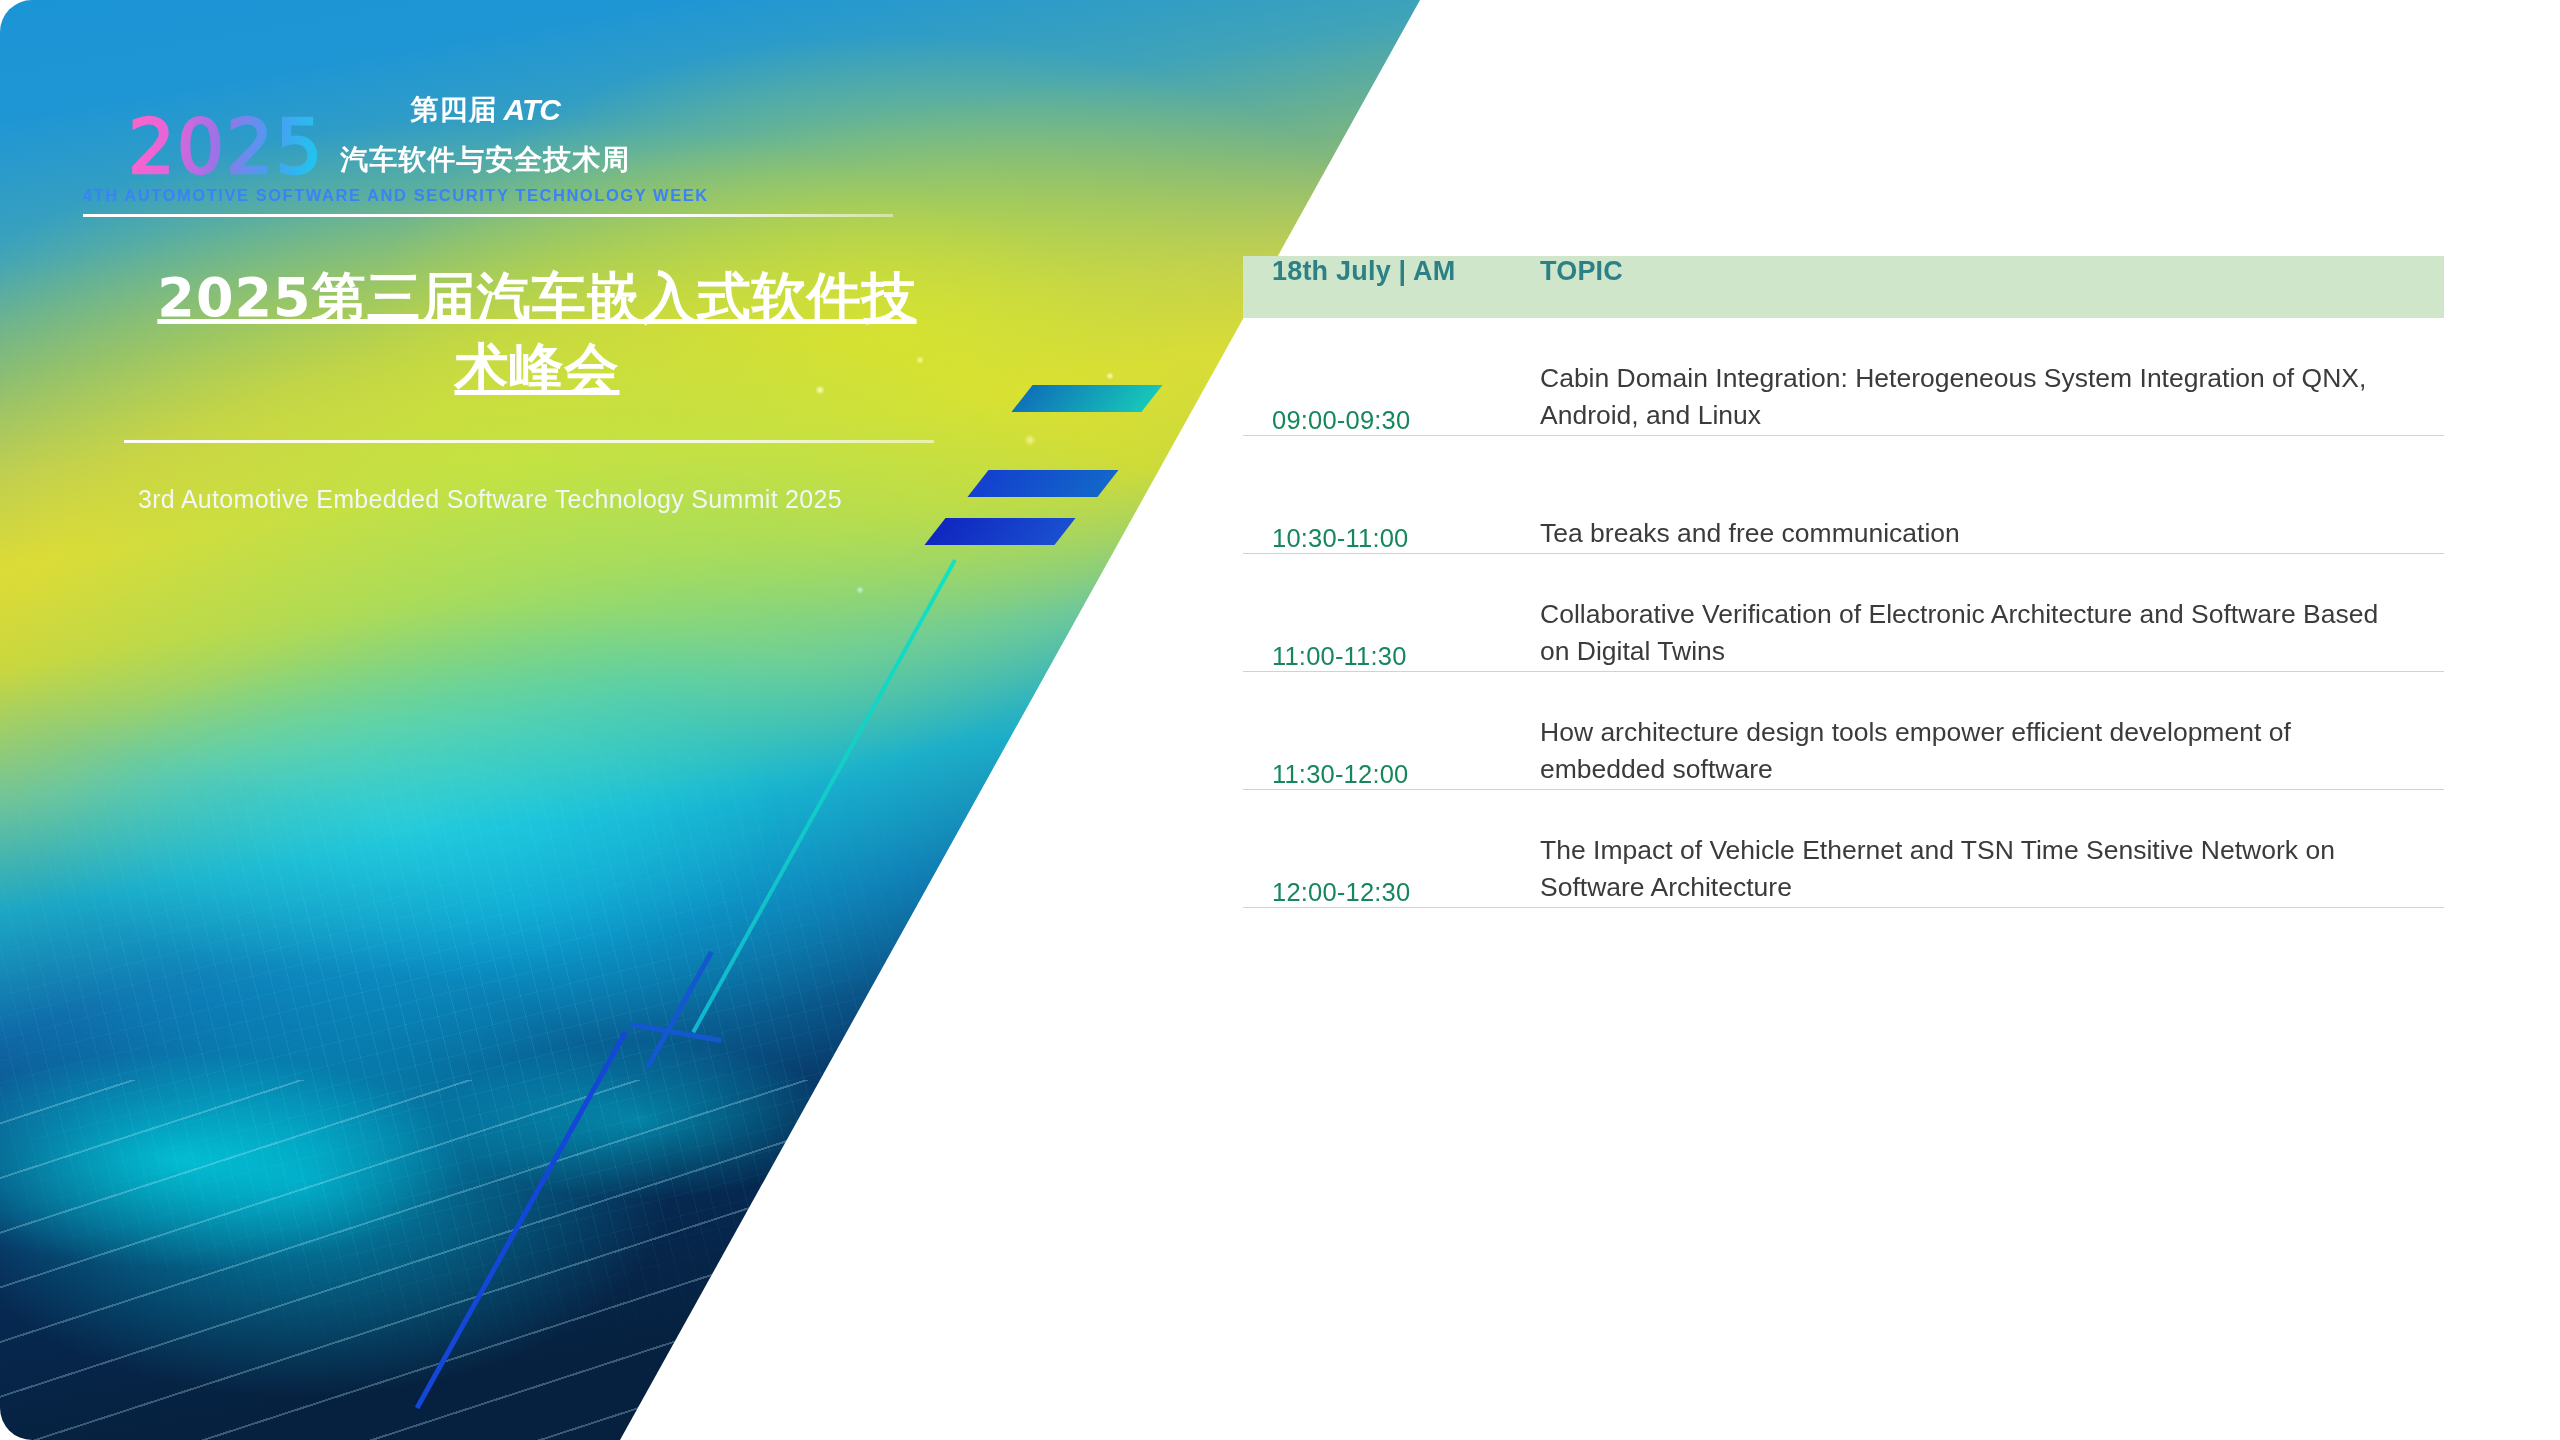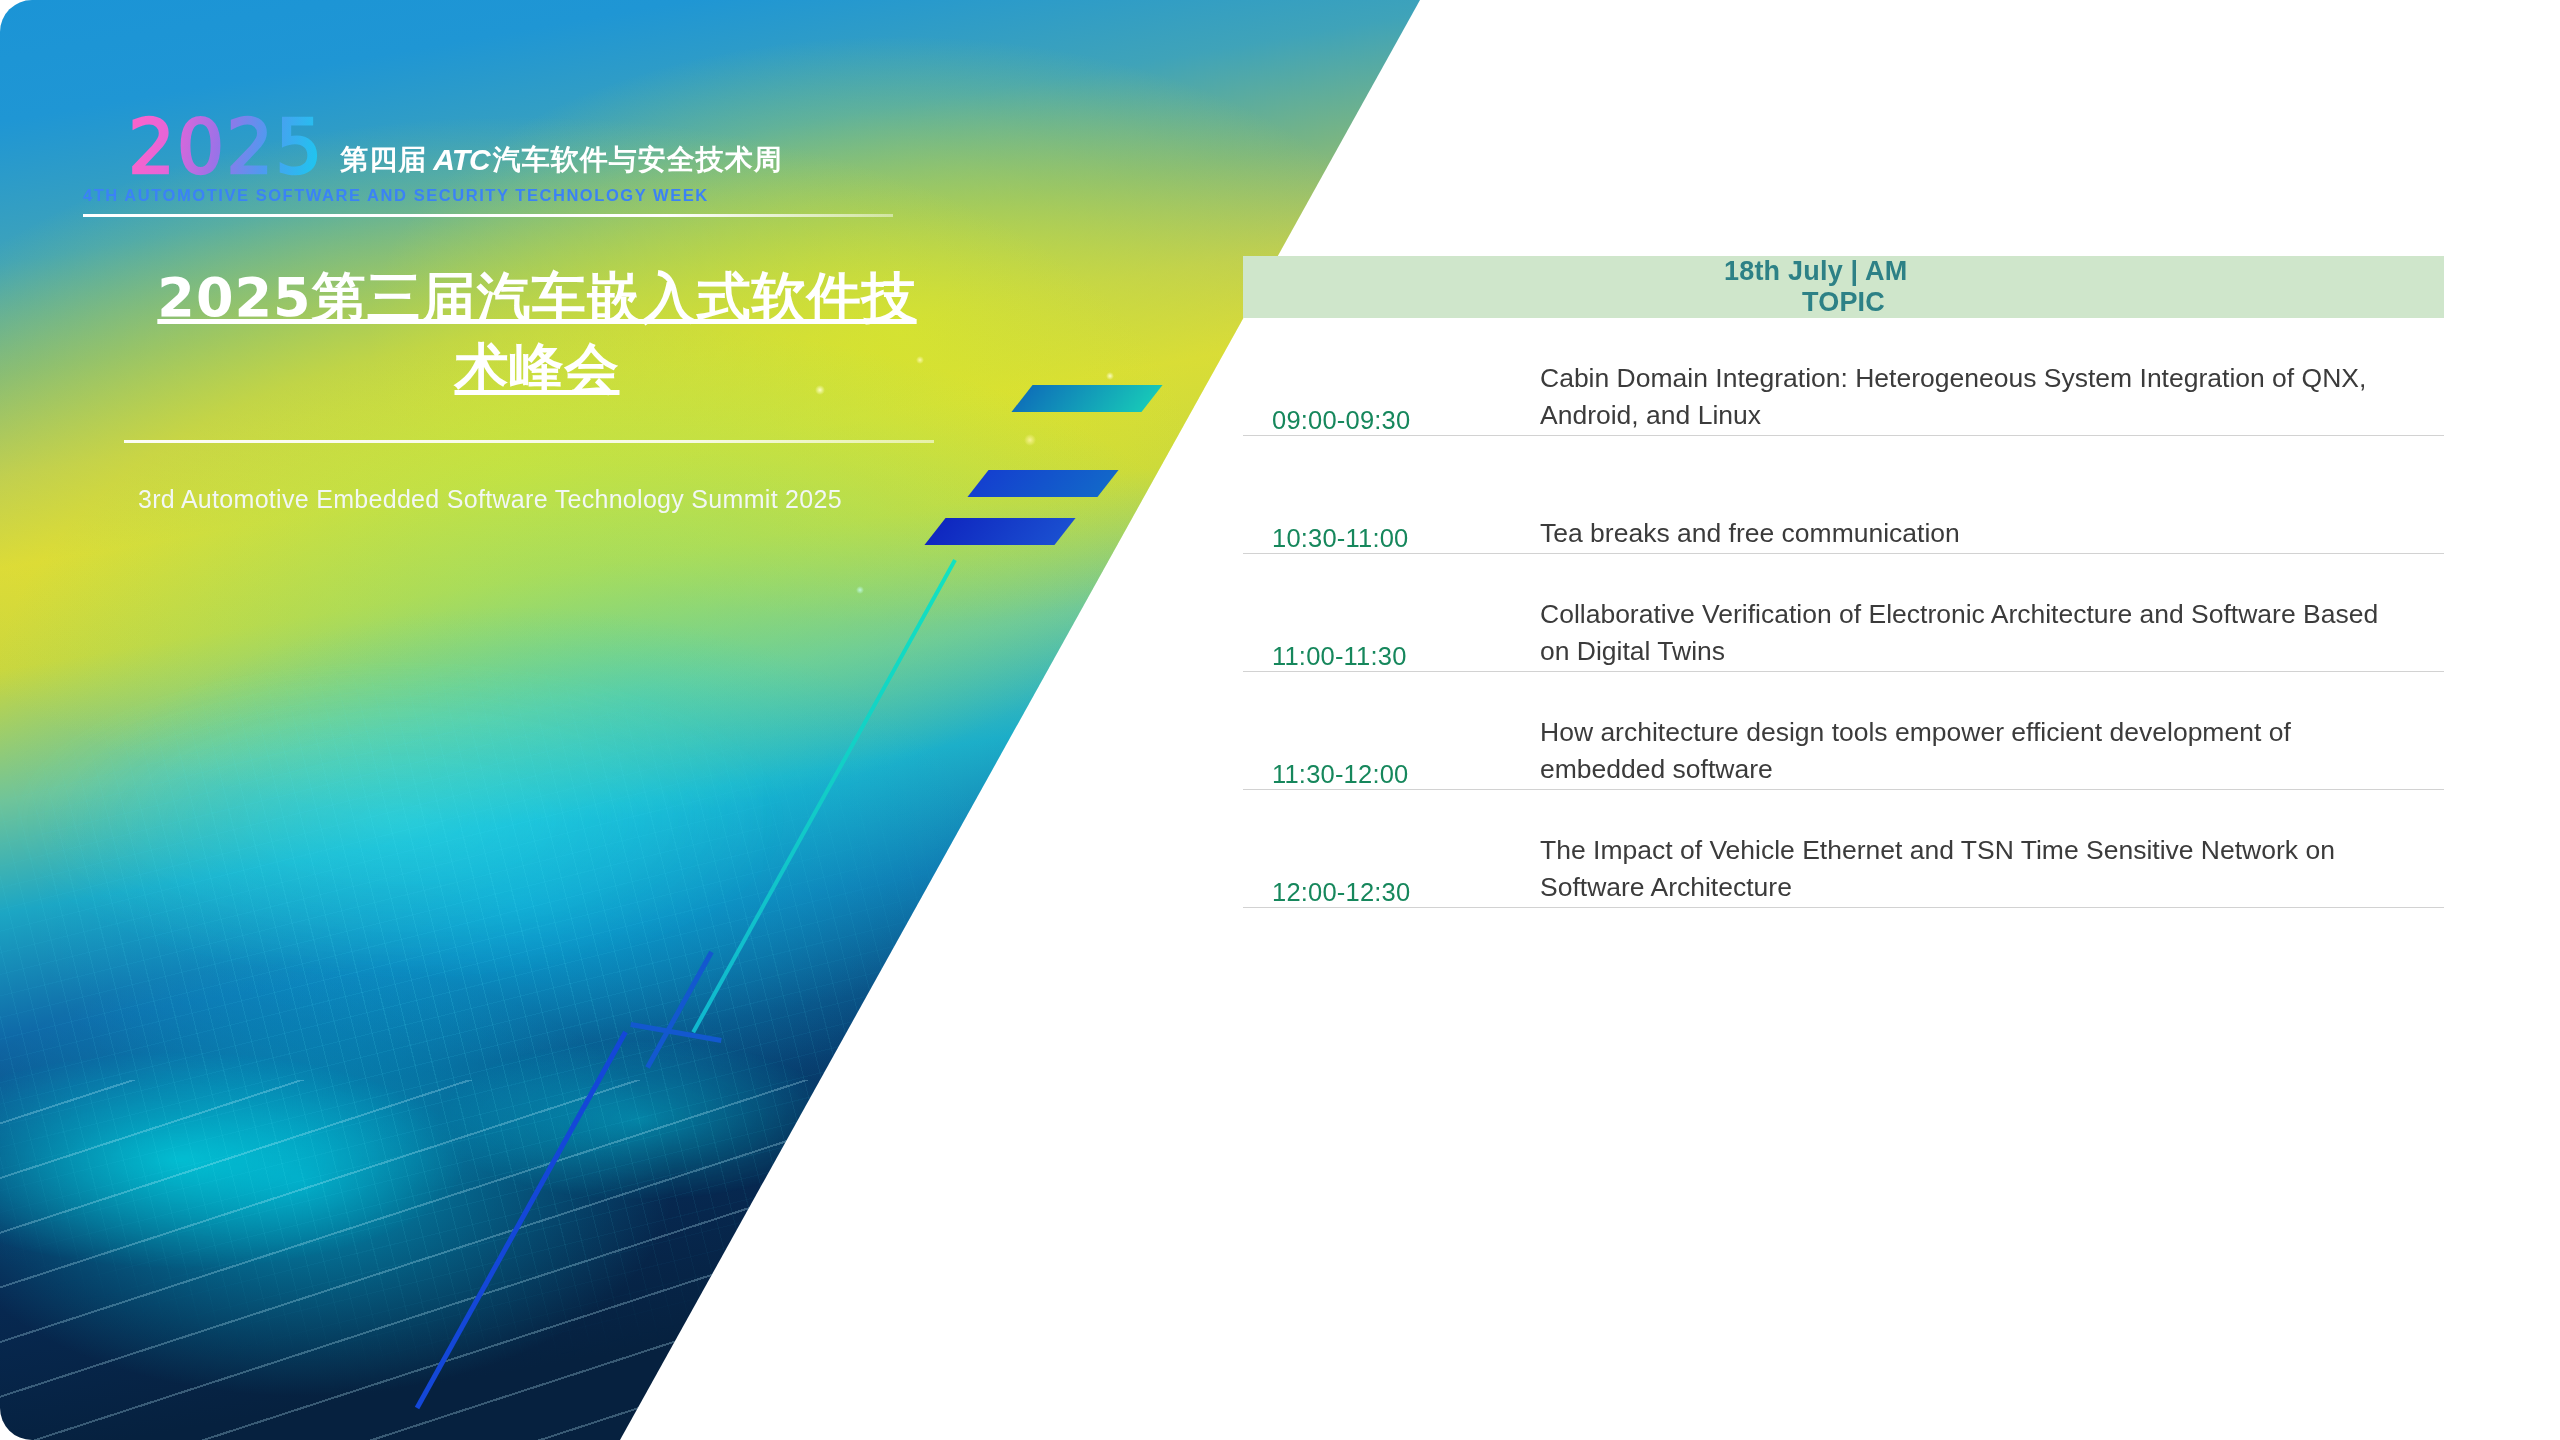--- a/index.html
+++ b/index.html
@@ -136,23 +136,24 @@
   .logo-2025::after {
     content: "";
     position: absolute;
     left: 3px; right: 3px; top: 34%;
     height: 9px;
     background: linear-gradient(100deg, rgba(31,148,214,1), rgba(31,148,214,1));
     opacity: 0;
   }
   .logo-cn {
     display: flex;
-    flex-direction: row;
-    gap: 3px;
+    flex-direction: column;
+    gap: 12px;
     padding-bottom: 2px;
+    align-items: center;
   }
   .logo-cn-line1 {
     display: flex;
     align-items: center;
     gap: 6px;
     color: #ffffff;
     font-size: 28px;
     font-weight: bold;
     letter-spacing: 1px;
     font-family: "DejaVu Sans", sans-serif;
@@ -282,24 +283,23 @@
 
   
   .agenda {
     position: absolute;
     left: 1243px;
     top: 256px;
     width: 1201px;
   }
   .agenda-head {
     display: flex;
-    align-items: center;
+    align-items: flex-start;
     height: 62px;
     background: #cfe6cb;
-    flex-direction: column;
   }
   .agenda-head .col-time {
     width: 297px;
     padding-left: 29px;
     box-sizing: border-box;
     color: #2d8186;
     font-size: 27px;
     font-weight: bold;
     letter-spacing: .2px;
     font-family: "Liberation Sans", sans-serif;

